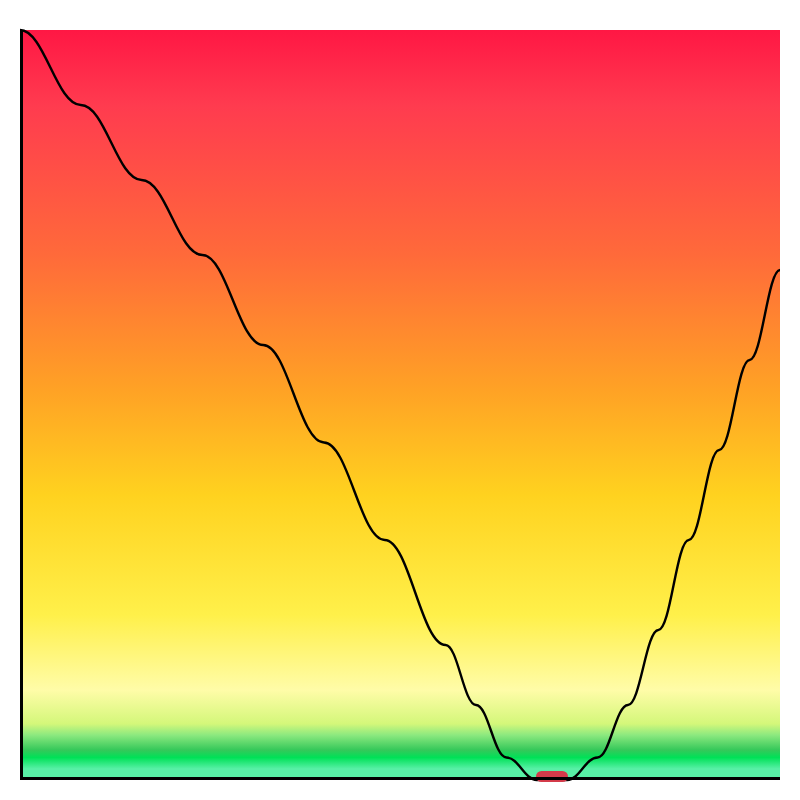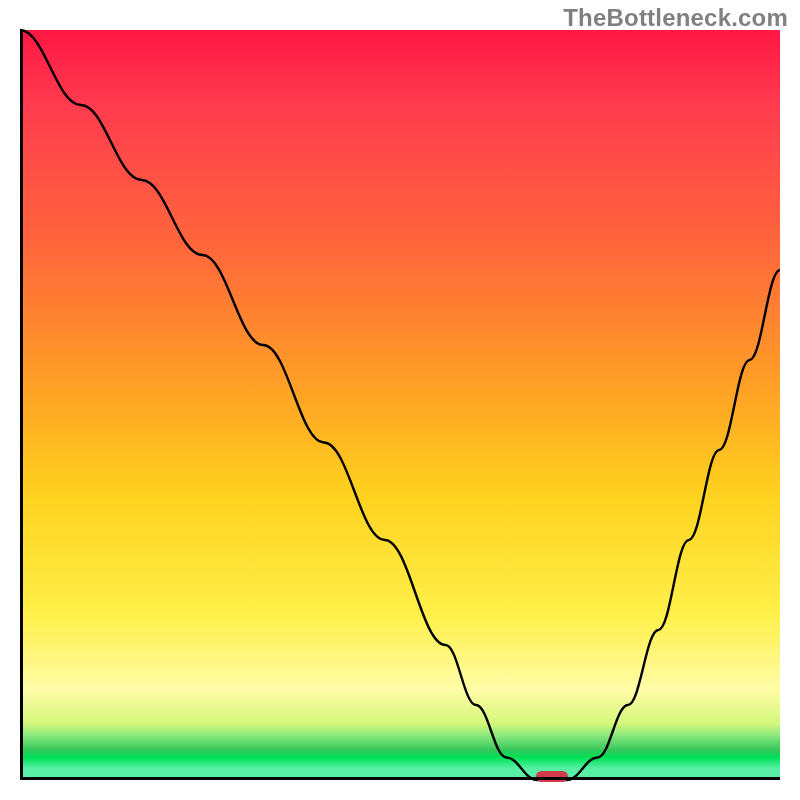--- a/index.html
+++ b/index.html
@@ -80,21 +80,20 @@
   .marker {
     position: absolute;
     background: #d43b4a;
     border-radius: 6px;
   }
 </style>
 </head>
 <body>
 
 <div class="container">
-  <div class="watermark">TheBottleneck.com</div>
 
   <div class="plot-area">
     <div class="gradient-bg"></div>
 
     <svg class="curve-layer" viewBox="0 0 760 750" preserveAspectRatio="none">
       <path d="M 0.0 0.0 C 24.3 0.0, 36.5 75.0, 60.8 75.0 C 85.1 75.0, 97.3 150.0, 121.6 150.0 C 145.9 150.0, 158.1 225.0, 182.4 225.0 C 206.7 225.0, 218.9 315.0, 243.2 315.0 C 267.5 315.0, 279.7 412.5, 304.0 412.5 C 328.3 412.5, 340.5 510.0, 364.8 510.0 C 389.1 510.0, 401.3 615.0, 425.6 615.0 C 437.8 615.0, 443.8 675.0, 456.0 675.0 C 468.2 675.0, 474.2 727.5, 486.4 727.5 C 498.6 727.5, 504.6 750.0, 516.8 750.0 C 529.0 750.0, 535.0 750.0, 547.2 750.0 C 559.4 750.0, 565.4 727.5, 577.6 727.5 C 589.8 727.5, 595.8 675.0, 608.0 675.0 C 620.2 675.0, 626.2 600.0, 638.4 600.0 C 650.6 600.0, 656.6 510.0, 668.8 510.0 C 681.0 510.0, 687.0 420.0, 699.2 420.0 C 711.4 420.0, 717.4 330.0, 729.6 330.0 C 741.8 330.0, 747.8 240.0, 760.0 240.0" id="curve-path" fill="none" stroke="#000000" stroke-width="2.4"></path>
     </svg>
 
     <div class="marker" id="opt-marker" style="left: 516px; top: 740.6px; width: 31.9px; height: 11.3px; background: rgb(212, 59, 74);"></div>
 

